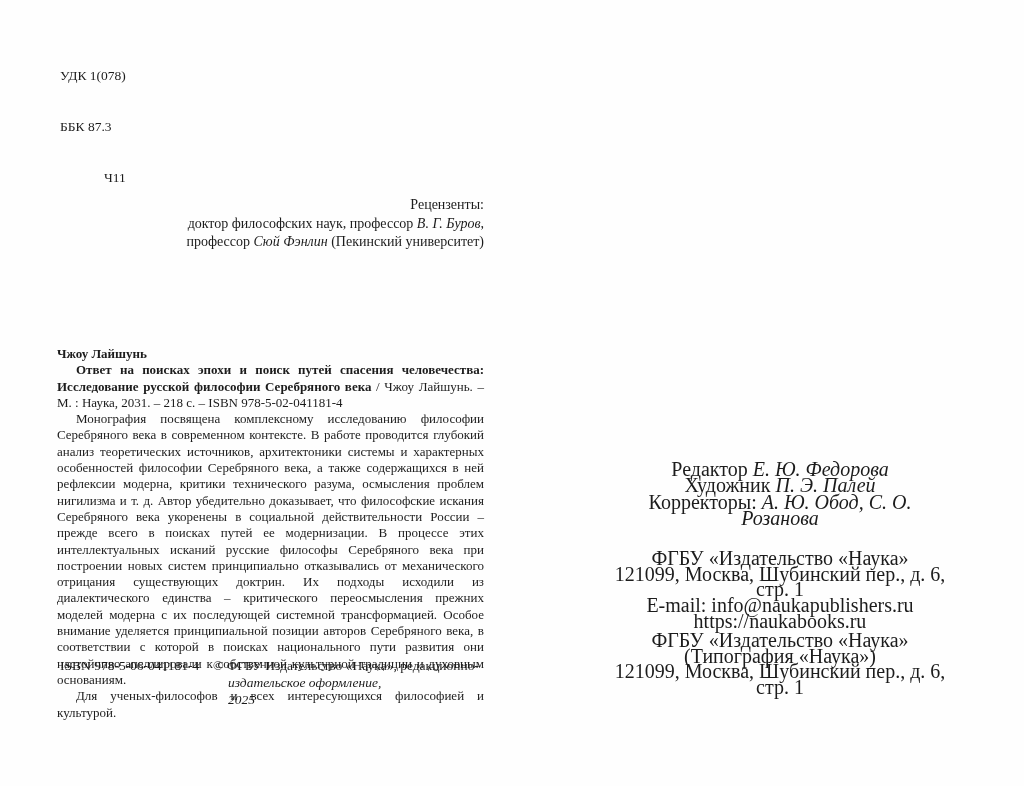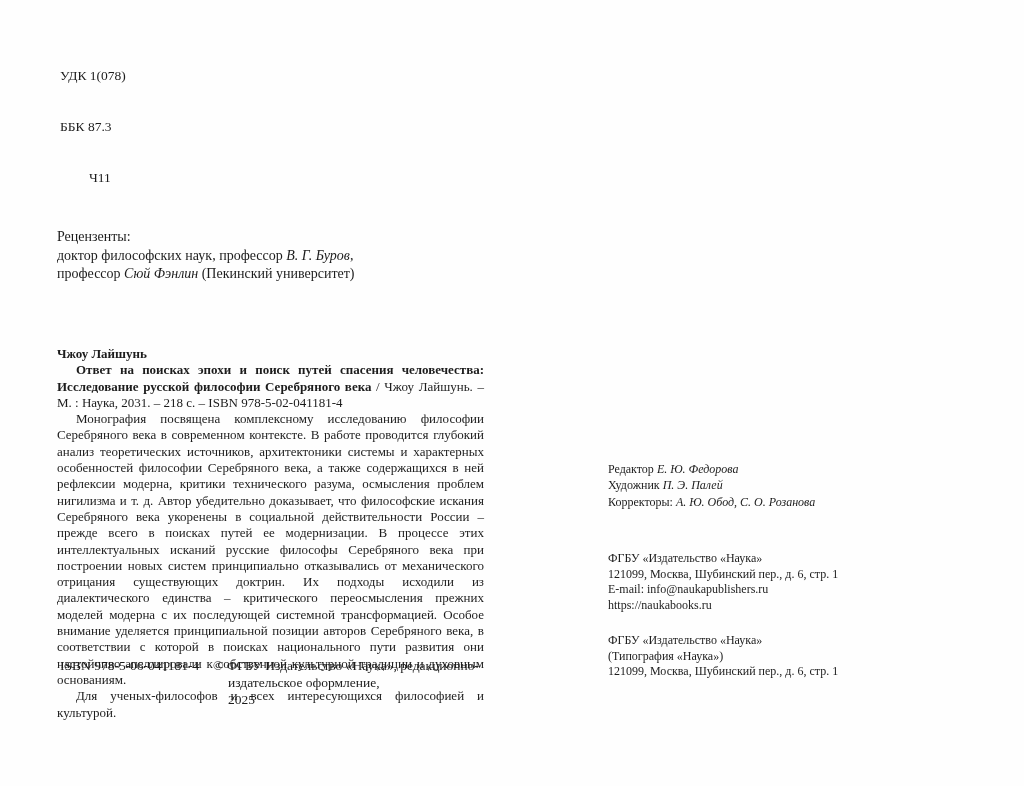--- a/index.html
+++ b/index.html
@@ -17,50 +17,50 @@
     overflow: hidden;
   }
   .blk { position: absolute; }
 
   
   .udk-block {
     left: 60px; top: 33px;
     font-size: 13.5px; line-height: 17px;
     white-space: pre;
   }
-  .udk-block .author-sign { padding-left: 29px; }
+  .udk-block .author-sign { padding-left: 29px; text-align: right; }
 
   
   .reviewers {
     left: 57px; top: 196px; width: 427px;
-    text-align: left;
-    font-size: 14px; line-height: 18.5px; margin-top: 32px;
+    text-align: right;
+    font-size: 14px; line-height: 18.5px;
   }
 
   
   .bib-block {
     left: 57px; top: 346px; width: 427px;
     font-size: 13px; line-height: 16.3px;
   }
   .bib-block p { margin: 0; }
   .just { text-align: justify; }
   .ind { text-indent: 19px; }
   .bib-author { font-weight: bold; }
 
   
   .isbn-row { left: 0; top: 657px; width: 512px; font-size: 13.5px; line-height: 17.2px; }
   .isbn-num { position: absolute; left: 60px; top: 0; }
   .copyright { position: absolute; left: 213px; top: 0; width: 290px; }
-  .copyright .cont { padding-left: 15px; }
+  .copyright .cont { padding-left: 15px; font-style: italic; }
 
   
   .right-col {
     left: 608px; width: 344px;
-    text-align: left;
-    font-size: 12px;
+    text-align: center;
+    font-size: 20px;
   }
   .staff-block { top: 461px; line-height: 16.4px; }
   .publisher-block { top: 551px; line-height: 15.7px; }
   .printing-block { top: 633px; line-height: 15.7px; }
 
   i { font-style: italic; }
   b { font-weight: bold; }
 </style>
 </head>
 <body>

